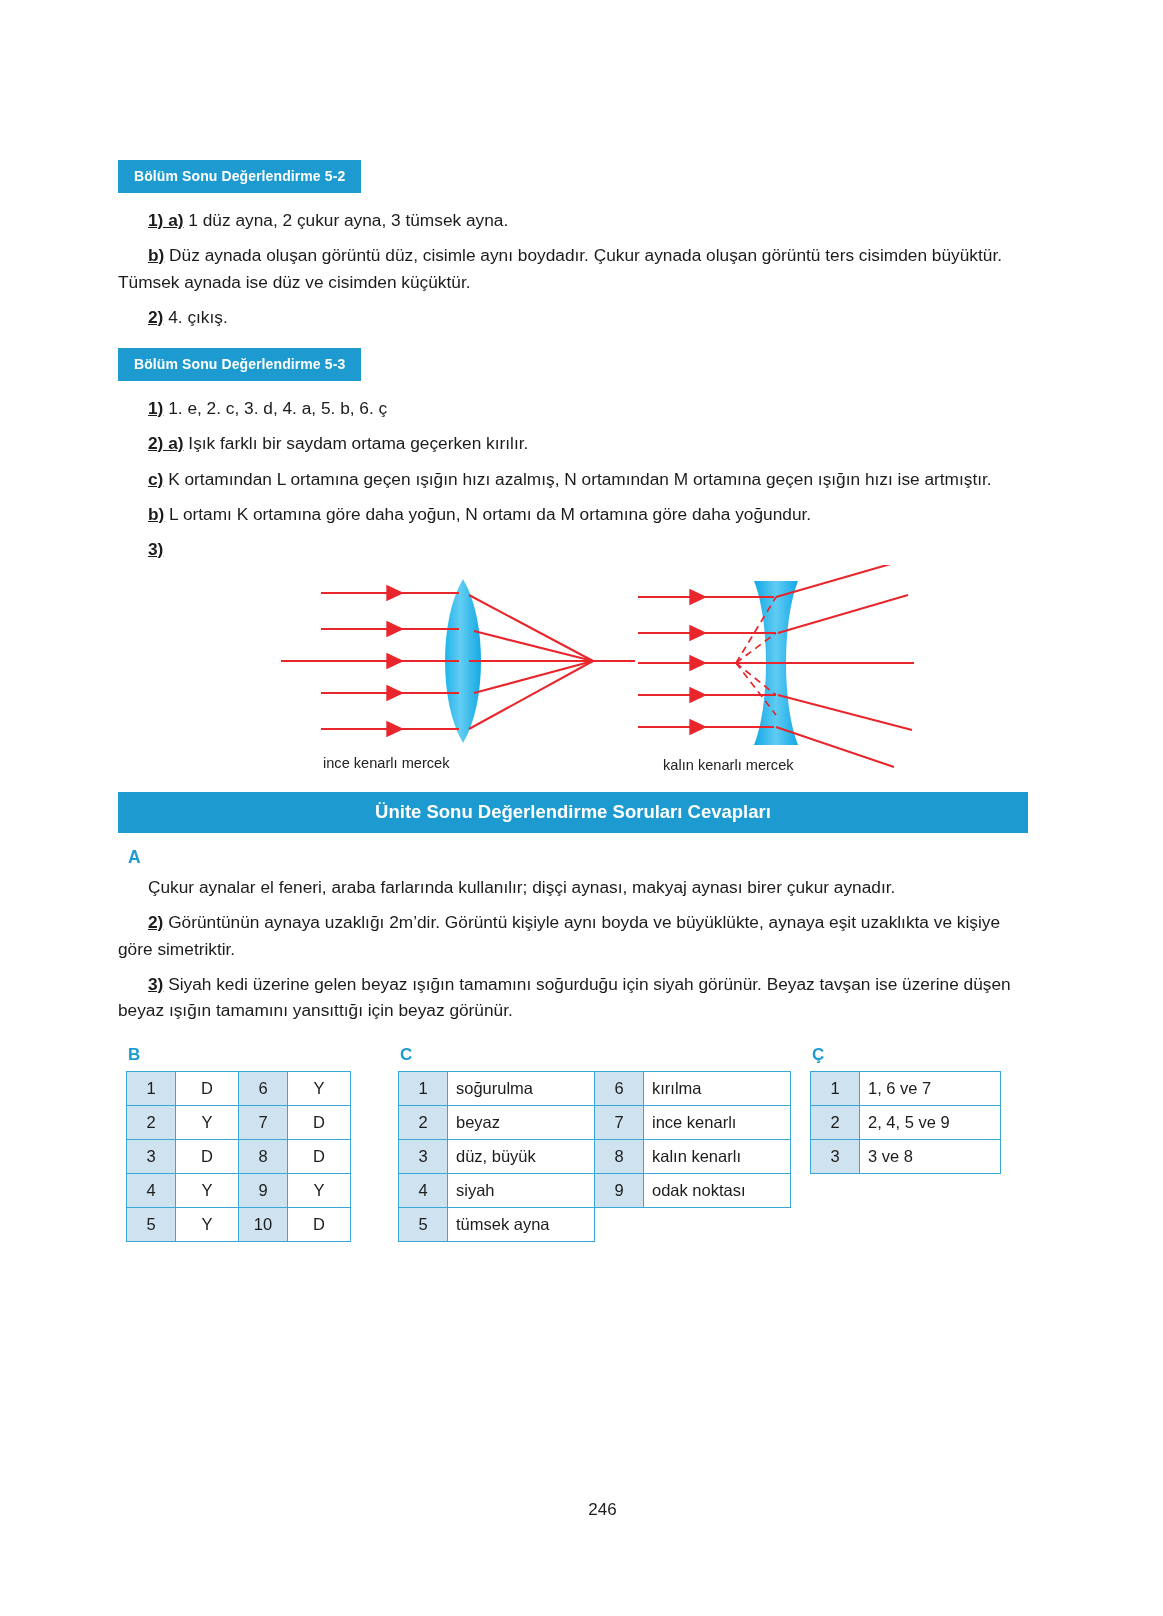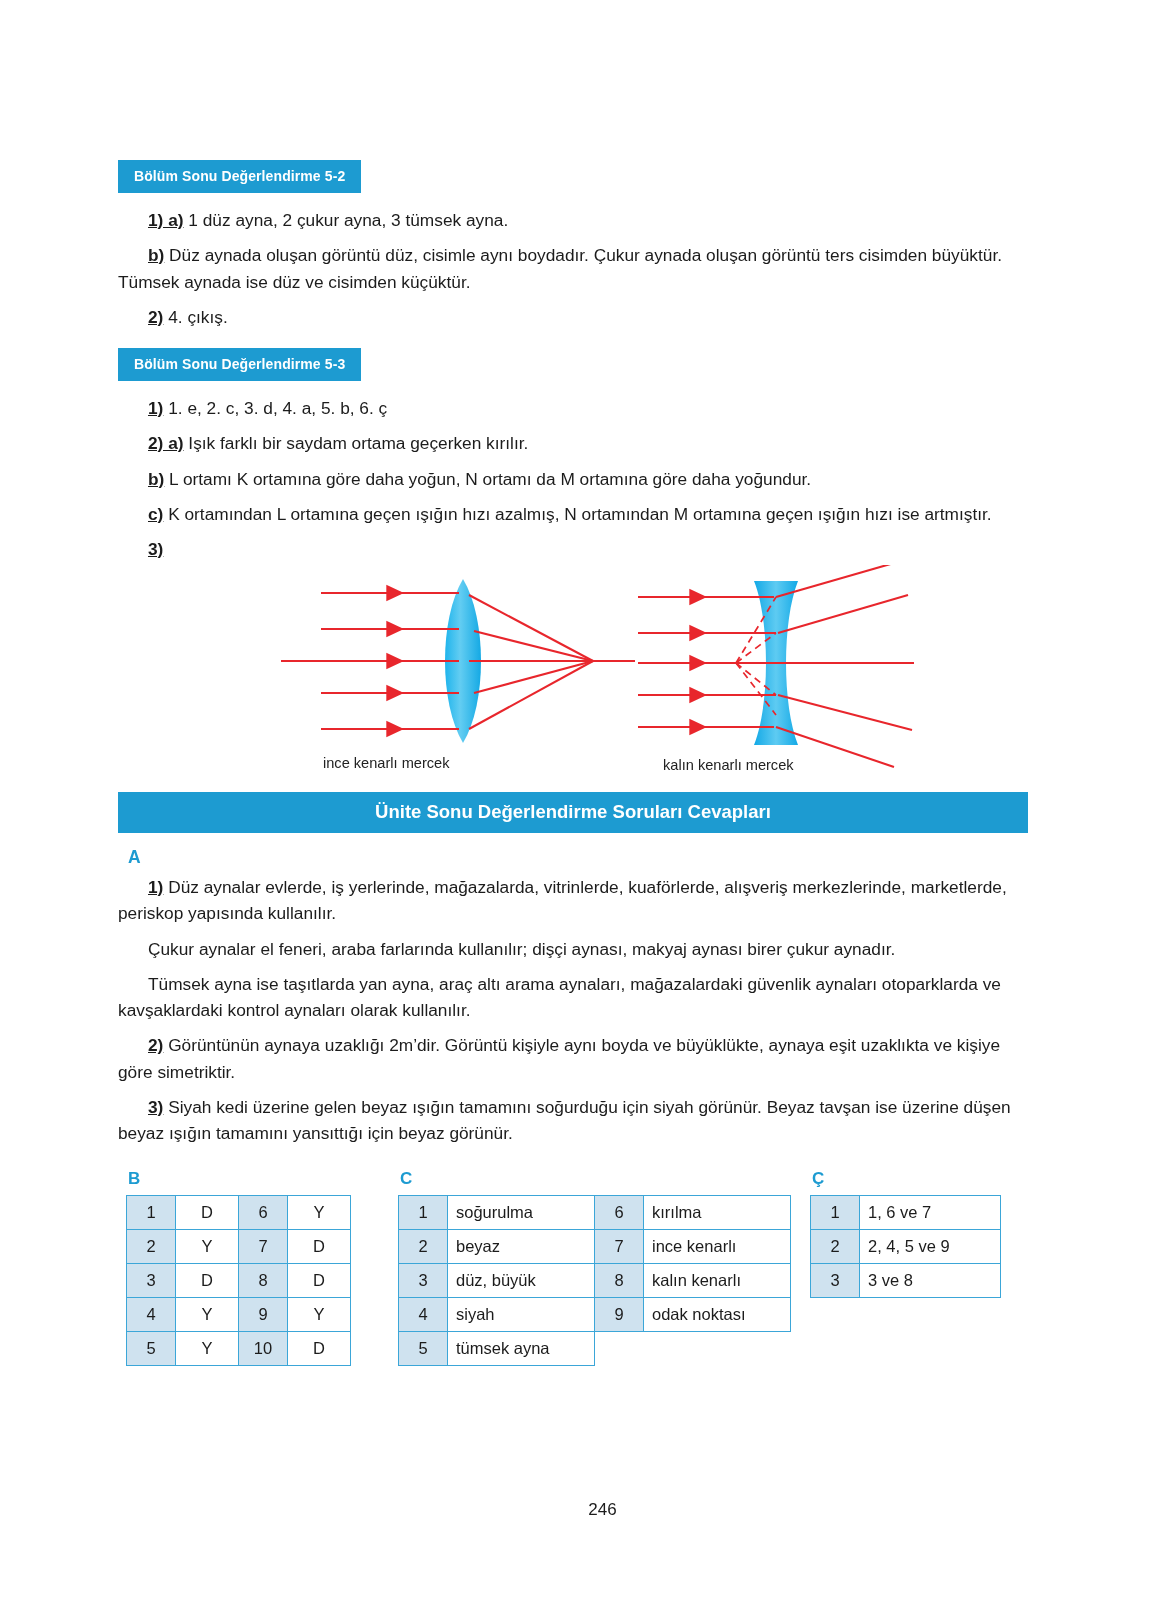--- a/index.html
+++ b/index.html
@@ -166,23 +166,23 @@
     <p class="para ind"><span class="lead">2)</span><span> 4. çıkış.</span></p>
 
     <div class="chip-wrap" style="margin-top:18px;">
       <span class="chip">Bölüm Sonu Değerlendirme 5-3</span>
     </div>
 
     <p class="para ind"><span class="lead">1)</span><span> 1. e,    2. c,     3. d,    4. a,    5. b,    6. ç</span></p>
 
     <p class="para ind"><span class="lead">2) a)</span><span> Işık farklı bir saydam ortama geçerken kırılır.</span></p>
 
+    <p class="para ind"><span class="lead">c)</span><span> K ortamından L ortamına geçen ışığın hızı azalmış, N ortamından M ortamına geçen ışığın hızı ise artmıştır.</span></p>
+
     <p class="para ind"><span class="lead">b)</span><span> L ortamı K ortamına göre daha yoğun, N ortamı da M ortamına göre daha yoğundur.</span></p>
-
-    <p class="para ind"><span class="lead">c)</span><span> K ortamından L ortamına geçen ışığın hızı azalmış, N ortamından M ortamına geçen ışığın hızı ise artmıştır.</span></p>
 
     <p class="para ind" style="margin-bottom:0;"><span class="lead">3)</span><span></span></p>
 
     <div class="figure-row">
 
       <svg width="370" height="190" viewBox="0 0 370 190" style="position:absolute;left:155px;top:0;">
         <defs>
           <linearGradient id="lensGradA" x1="0" y1="0" x2="1" y2="0">
             <stop offset="0%" stop-color="#1fb4ec"></stop>
             <stop offset="42%" stop-color="#63cdf2"></stop>
@@ -260,25 +260,23 @@
       </svg>
 
       <div class="fig-caption" style="left:205px;top:188px;">ince kenarlı mercek</div>
       <div class="fig-caption" style="left:545px;top:190px;">kalın kenarlı mercek</div>
     </div>
 
     <div class="banner" style="margin-top:10px;">Ünite Sonu Değerlendirme Soruları Cevapları</div>
 
     <p class="part-letter" style="margin-top:14px;margin-bottom:6px;margin-left:10px;">A</p>
 
-    <p class="para ind"><span class="lead">1)</span><span> Düz aynalar evlerde, iş yerlerinde, mağazalarda, vitrinlerde, kuaförlerde, alışveriş merkezlerinde, marketlerde, periskop yapısında kullanılır.</span></p>
 
     <p class="para ind"><span>Çukur aynalar el feneri, araba farlarında kullanılır; dişçi aynası, makyaj aynası birer çukur aynadır.</span></p>
 
-    <p class="para ind"><span>Tümsek ayna ise taşıtlarda yan ayna, araç altı arama aynaları, mağazalardaki güvenlik aynaları otoparklarda ve kavşaklardaki kontrol aynaları olarak kullanılır.</span></p>
 
     <p class="para ind"><span class="lead">2)</span><span> Görüntünün aynaya uzaklığı 2m’dir. Görüntü kişiyle aynı boyda ve büyüklükte, aynaya eşit uzaklıkta ve kişiye göre simetriktir.</span></p>
 
     <p class="para ind"><span class="lead">3)</span><span> Siyah kedi üzerine gelen beyaz ışığın tamamını soğurduğu için siyah görünür. Beyaz tavşan ise üzerine düşen beyaz ışığın tamamını yansıttığı için beyaz görünür.</span></p>
 
 
     <div class="tables-row" style="margin-top:22px;">
 
       <div class="tbl-block" style="left:8px;">
         <p class="tbl-letter">B</p>

